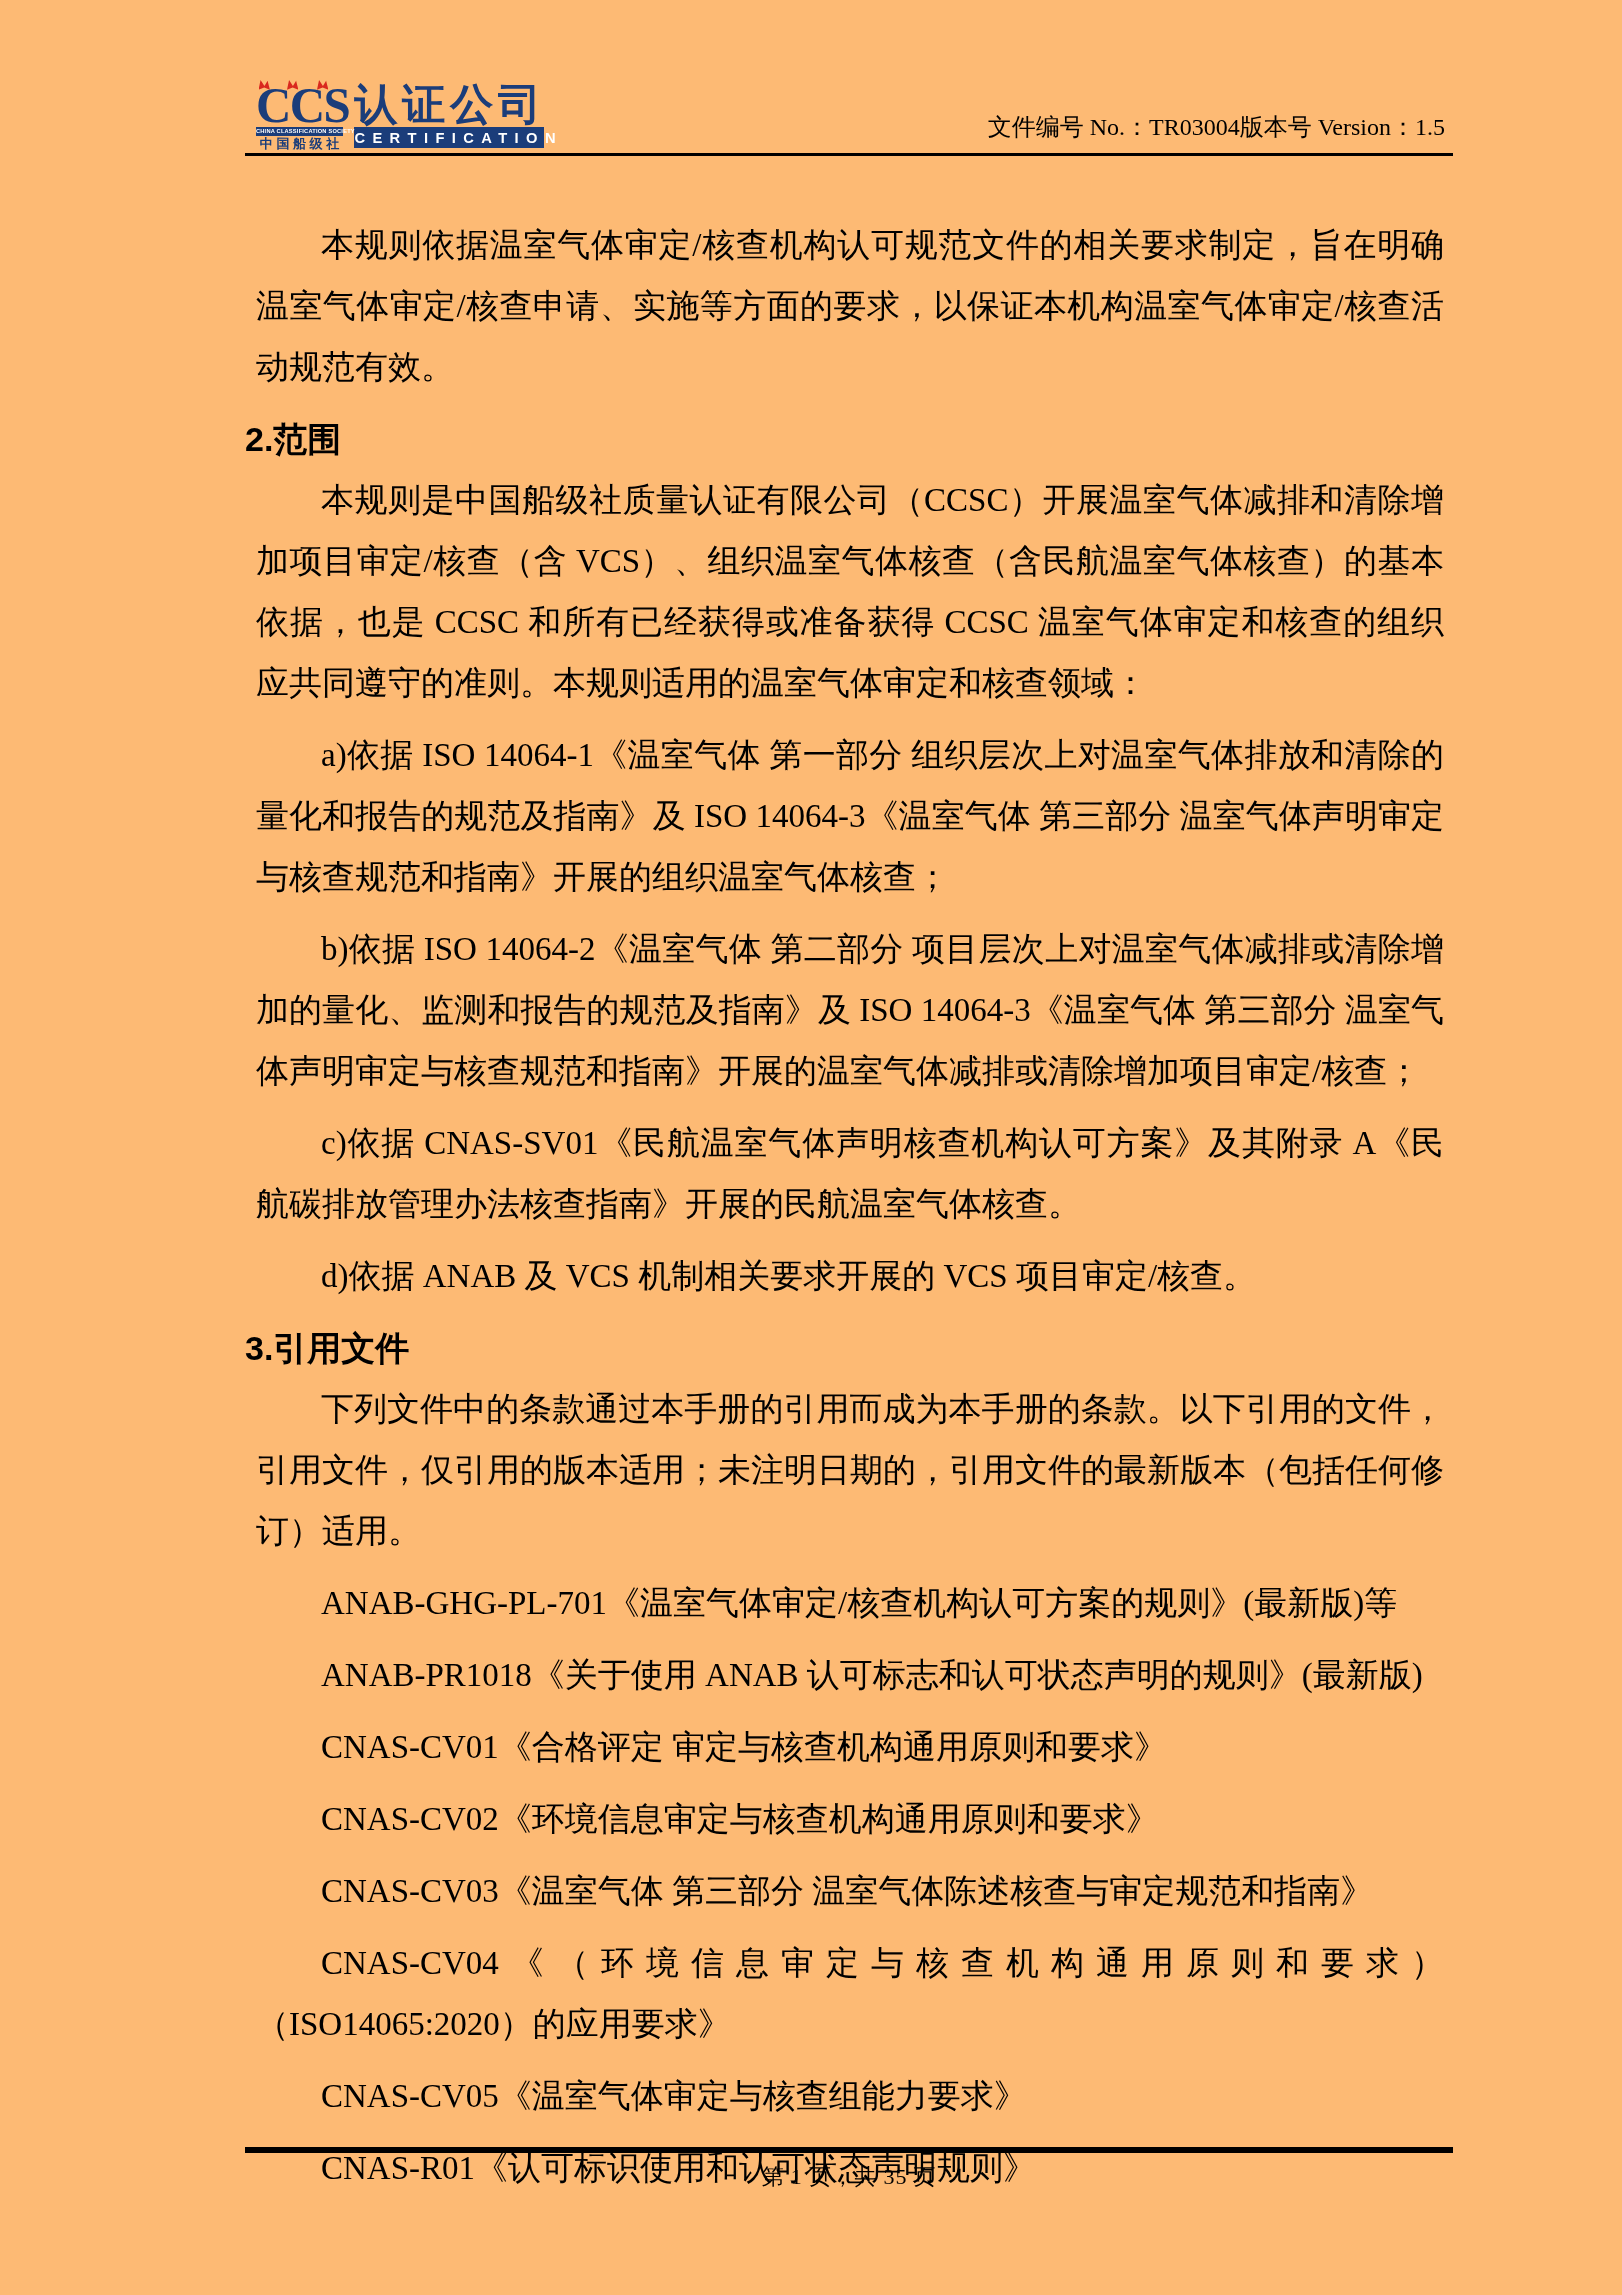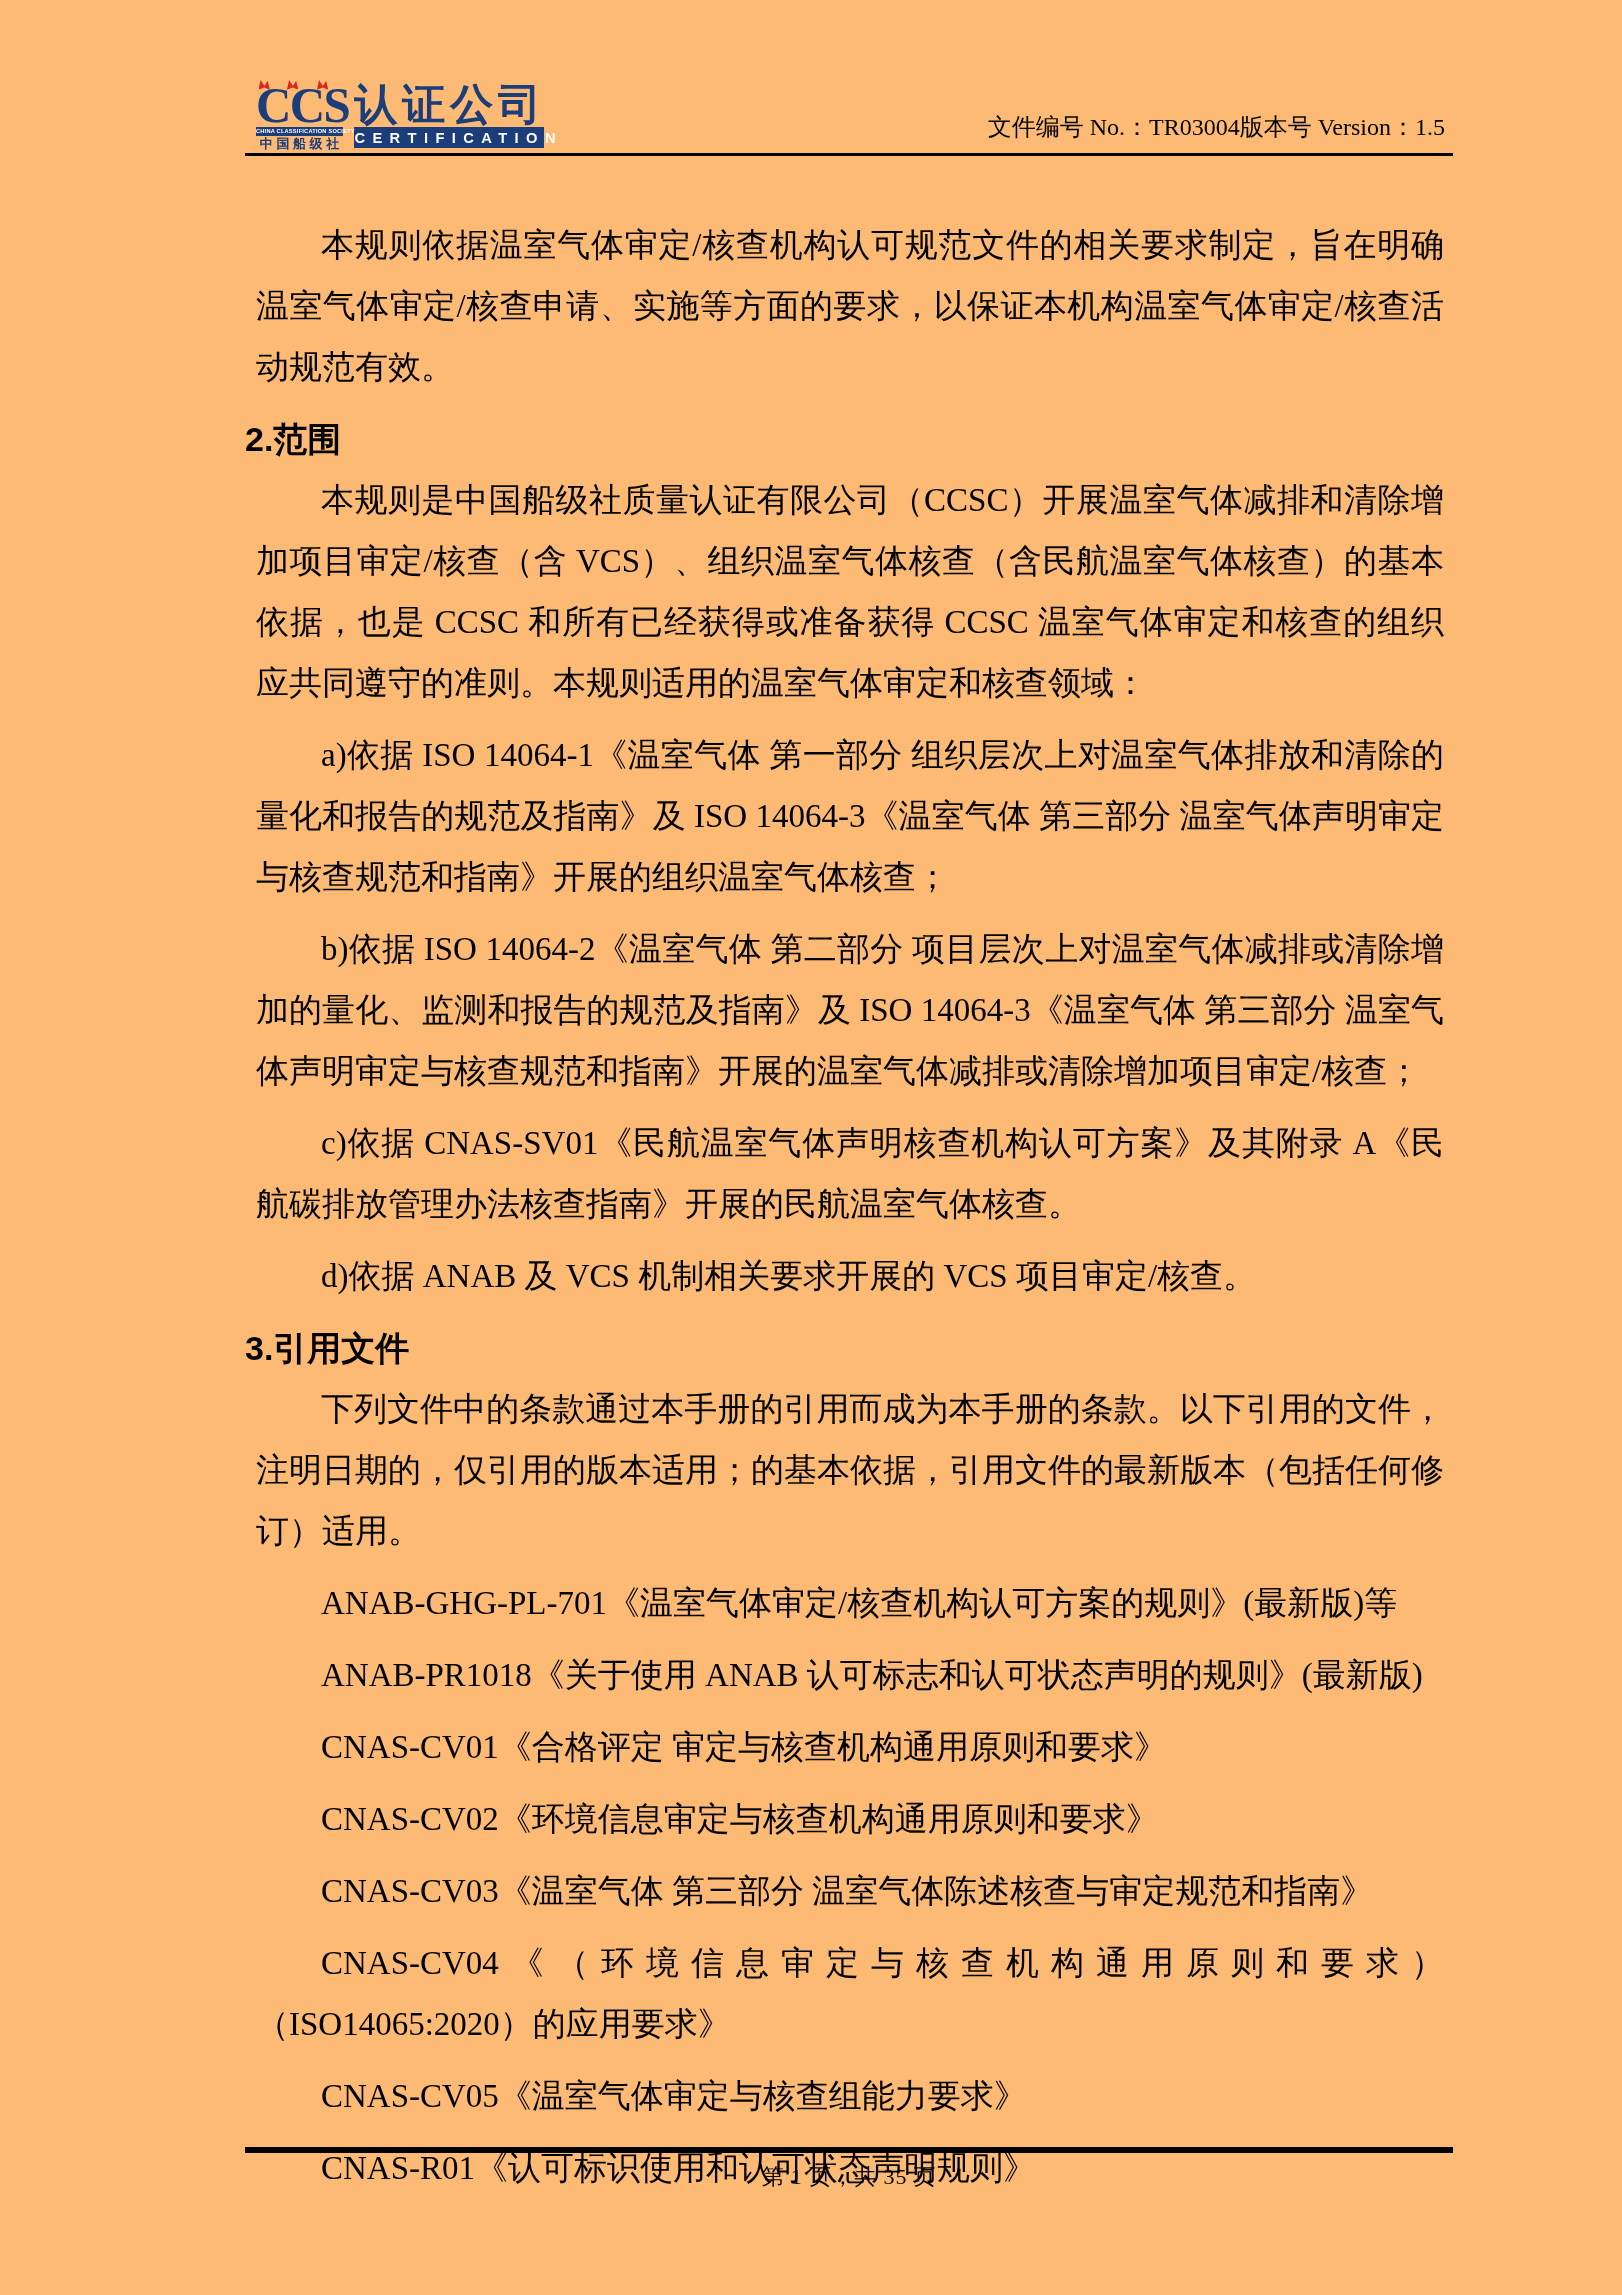--- a/index.html
+++ b/index.html
@@ -101,21 +101,21 @@
 
   <div class="content">
       <p class="para">本规则依据温室气体审定/核查机构认可规范文件的相关要求制定，旨在明确温室气体审定/核查申请、实施等方面的要求，以保证本机构温室气体审定/核查活动规范有效。</p>
       <div class="sec-heading">2.范围</div>
       <p class="para">本规则是中国船级社质量认证有限公司（CCSC）开展温室气体减排和清除增加项目审定/核查（含 VCS）、组织温室气体核查（含民航温室气体核查）的基本依据，也是 CCSC 和所有已经获得或准备获得 CCSC 温室气体审定和核查的组织应共同遵守的准则。本规则适用的温室气体审定和核查领域：</p>
       <p class="para">a)依据 ISO 14064-1《温室气体 第一部分 组织层次上对温室气体排放和清除的量化和报告的规范及指南》及 ISO 14064-3《温室气体 第三部分 温室气体声明审定与核查规范和指南》开展的组织温室气体核查；</p>
       <p class="para">b)依据 ISO 14064-2《温室气体 第二部分 项目层次上对温室气体减排或清除增加的量化、监测和报告的规范及指南》及 ISO 14064-3《温室气体 第三部分 温室气体声明审定与核查规范和指南》开展的温室气体减排或清除增加项目审定/核查；</p>
       <p class="para">c)依据 CNAS-SV01《民航温室气体声明核查机构认可方案》及其附录 A《民航碳排放管理办法核查指南》开展的民航温室气体核查。</p>
       <p class="para">d)依据 ANAB 及 VCS 机制相关要求开展的 VCS 项目审定/核查。</p>
       <div class="sec-heading">3.引用文件</div>
-      <p class="para">下列文件中的条款通过本手册的引用而成为本手册的条款。以下引用的文件，注明日期的，仅引用的版本适用；的基本依据，引用文件的最新版本（包括任何修订）适用。</p>
+      <p class="para">下列文件中的条款通过本手册的引用而成为本手册的条款。以下引用的文件，引用文件，仅引用的版本适用；未注明日期的，引用文件的最新版本（包括任何修订）适用。</p>
       <p class="para">ANAB-GHG-PL-701《温室气体审定/核查机构认可方案的规则》(最新版)等</p>
       <p class="para">ANAB-PR1018《关于使用 ANAB 认可标志和认可状态声明的规则》(最新版)</p>
       <p class="para">CNAS-CV01《合格评定 审定与核查机构通用原则和要求》</p>
       <p class="para">CNAS-CV02《环境信息审定与核查机构通用原则和要求》</p>
       <p class="para">CNAS-CV03《温室气体 第三部分 温室气体陈述核查与审定规范和指南》</p>
       <p class="para">CNAS-CV04《（环境信息审定与核查机构通用原则和要求）（ISO14065:2020）的应用要求》</p>
       <p class="para">CNAS-CV05《温室气体审定与核查组能力要求》</p>
       <p class="para">CNAS-R01《认可标识使用和认可状态声明规则》</p>
     </div>
 

